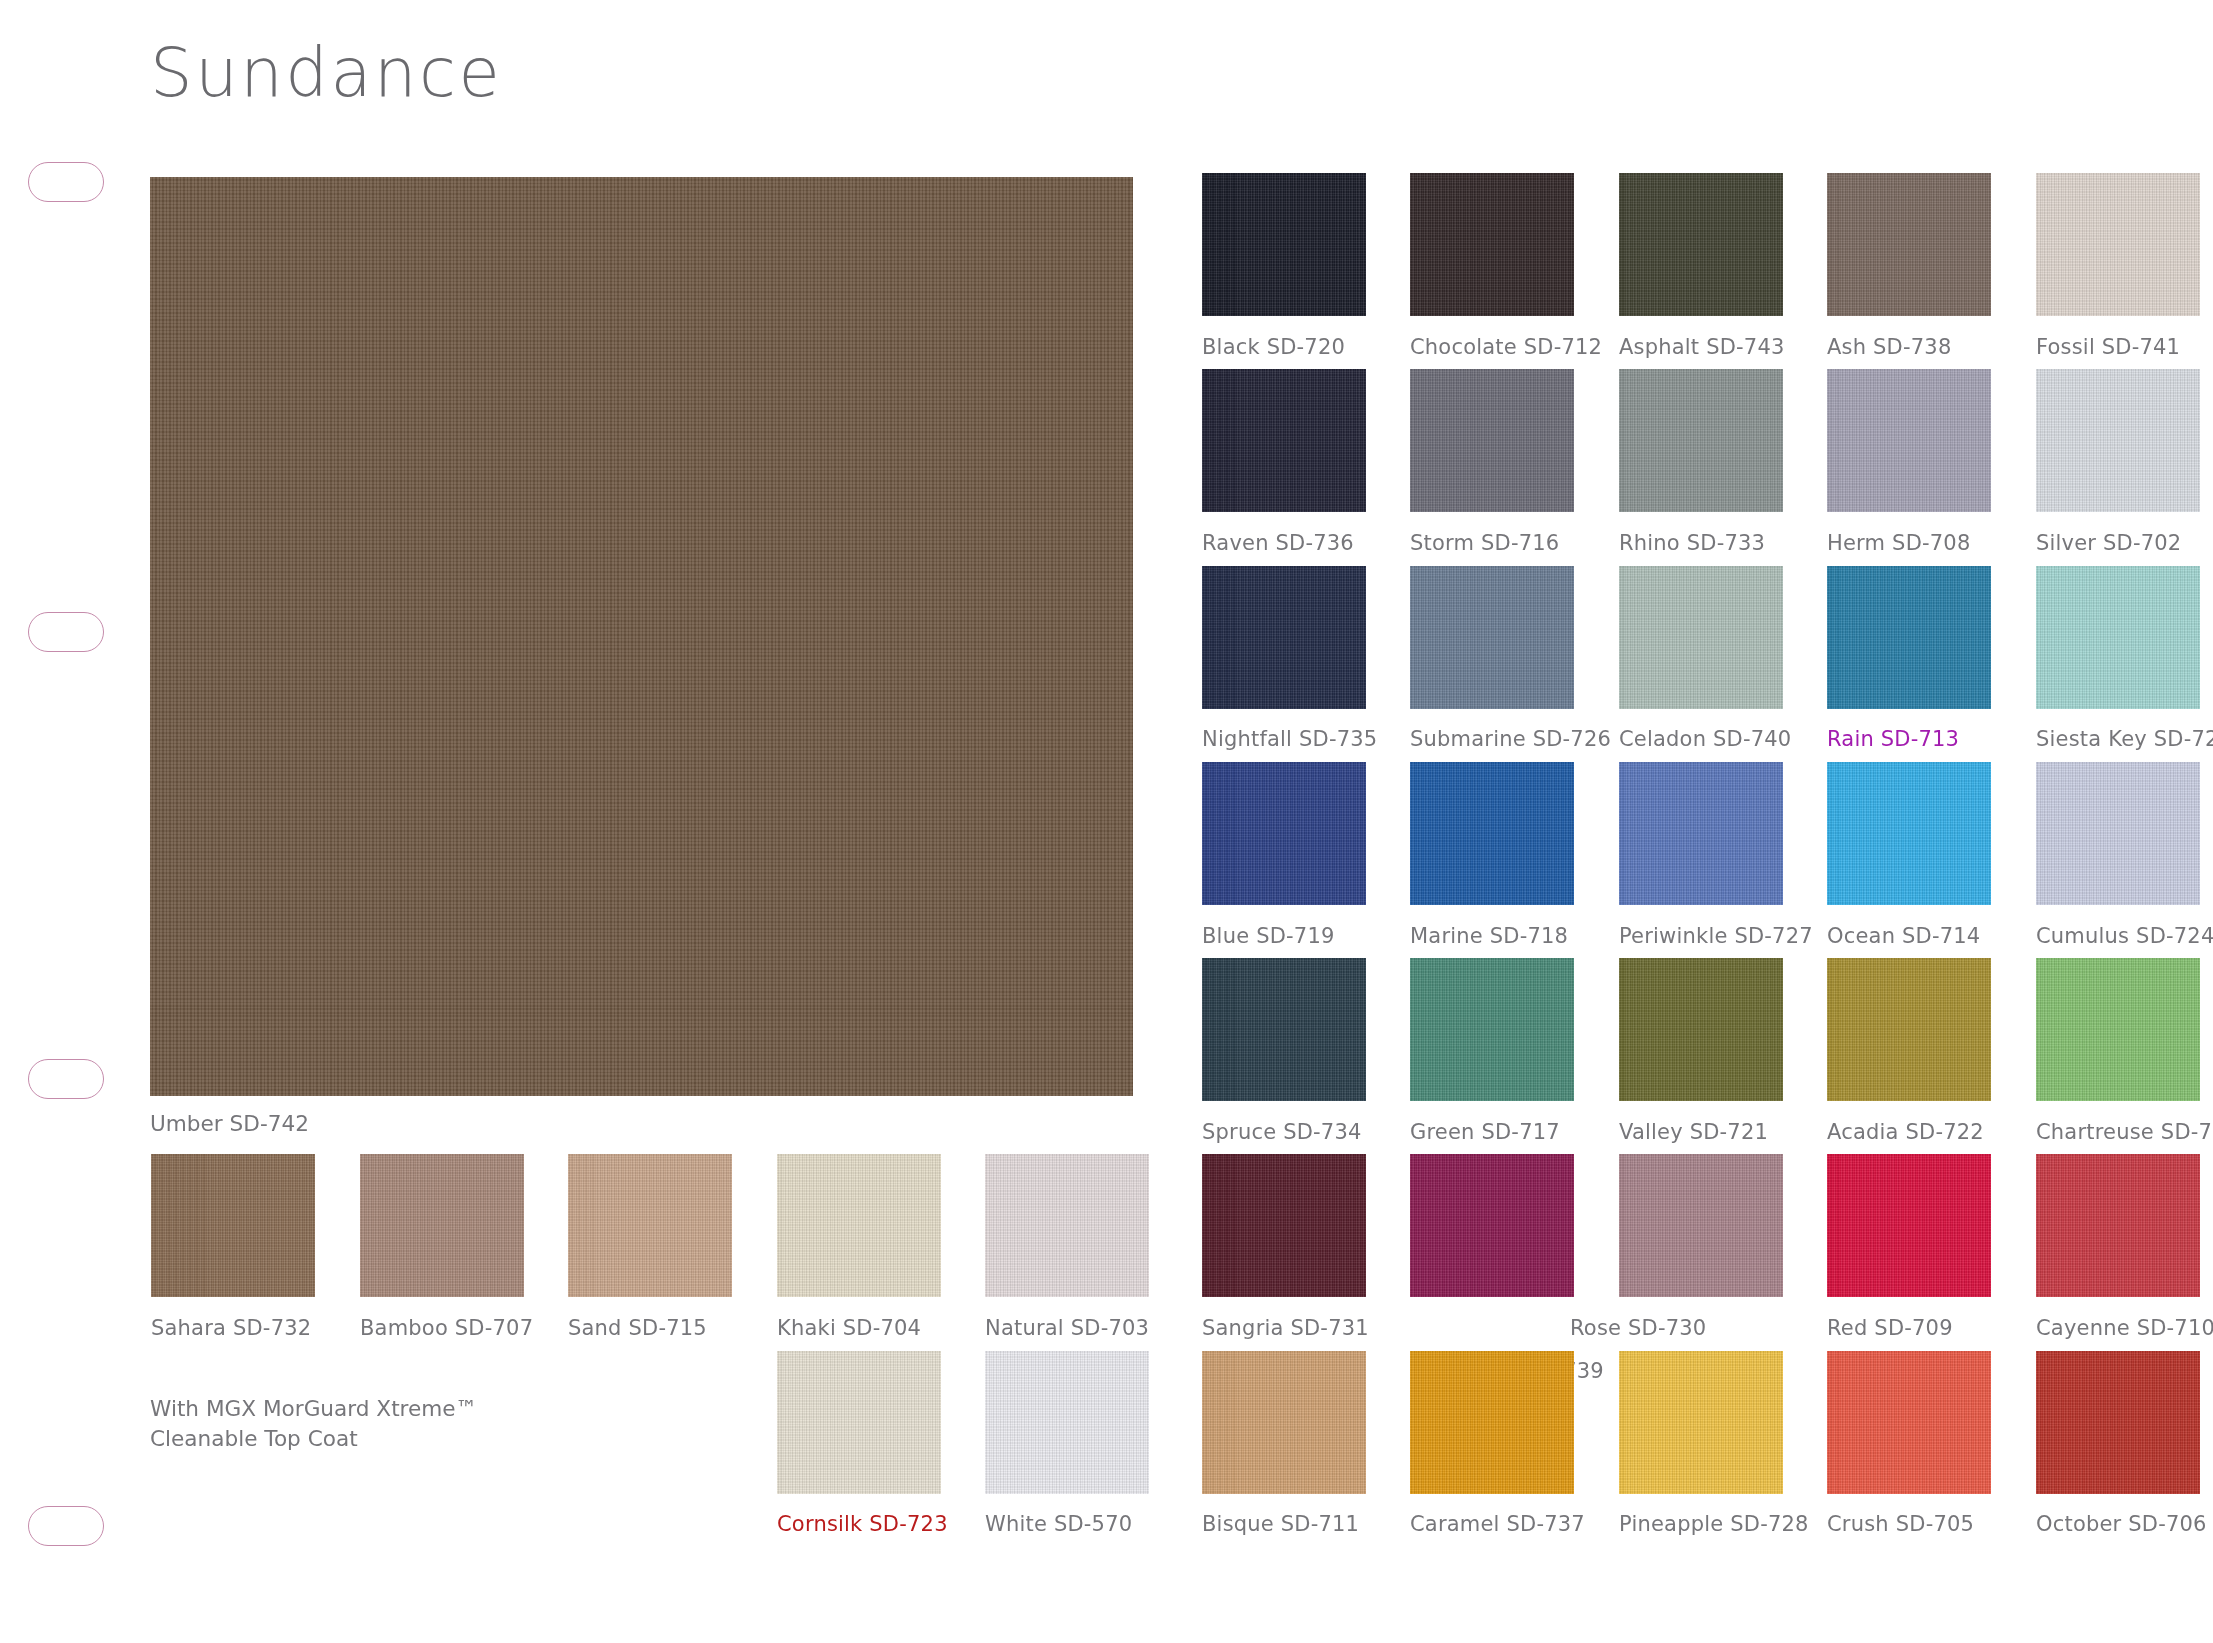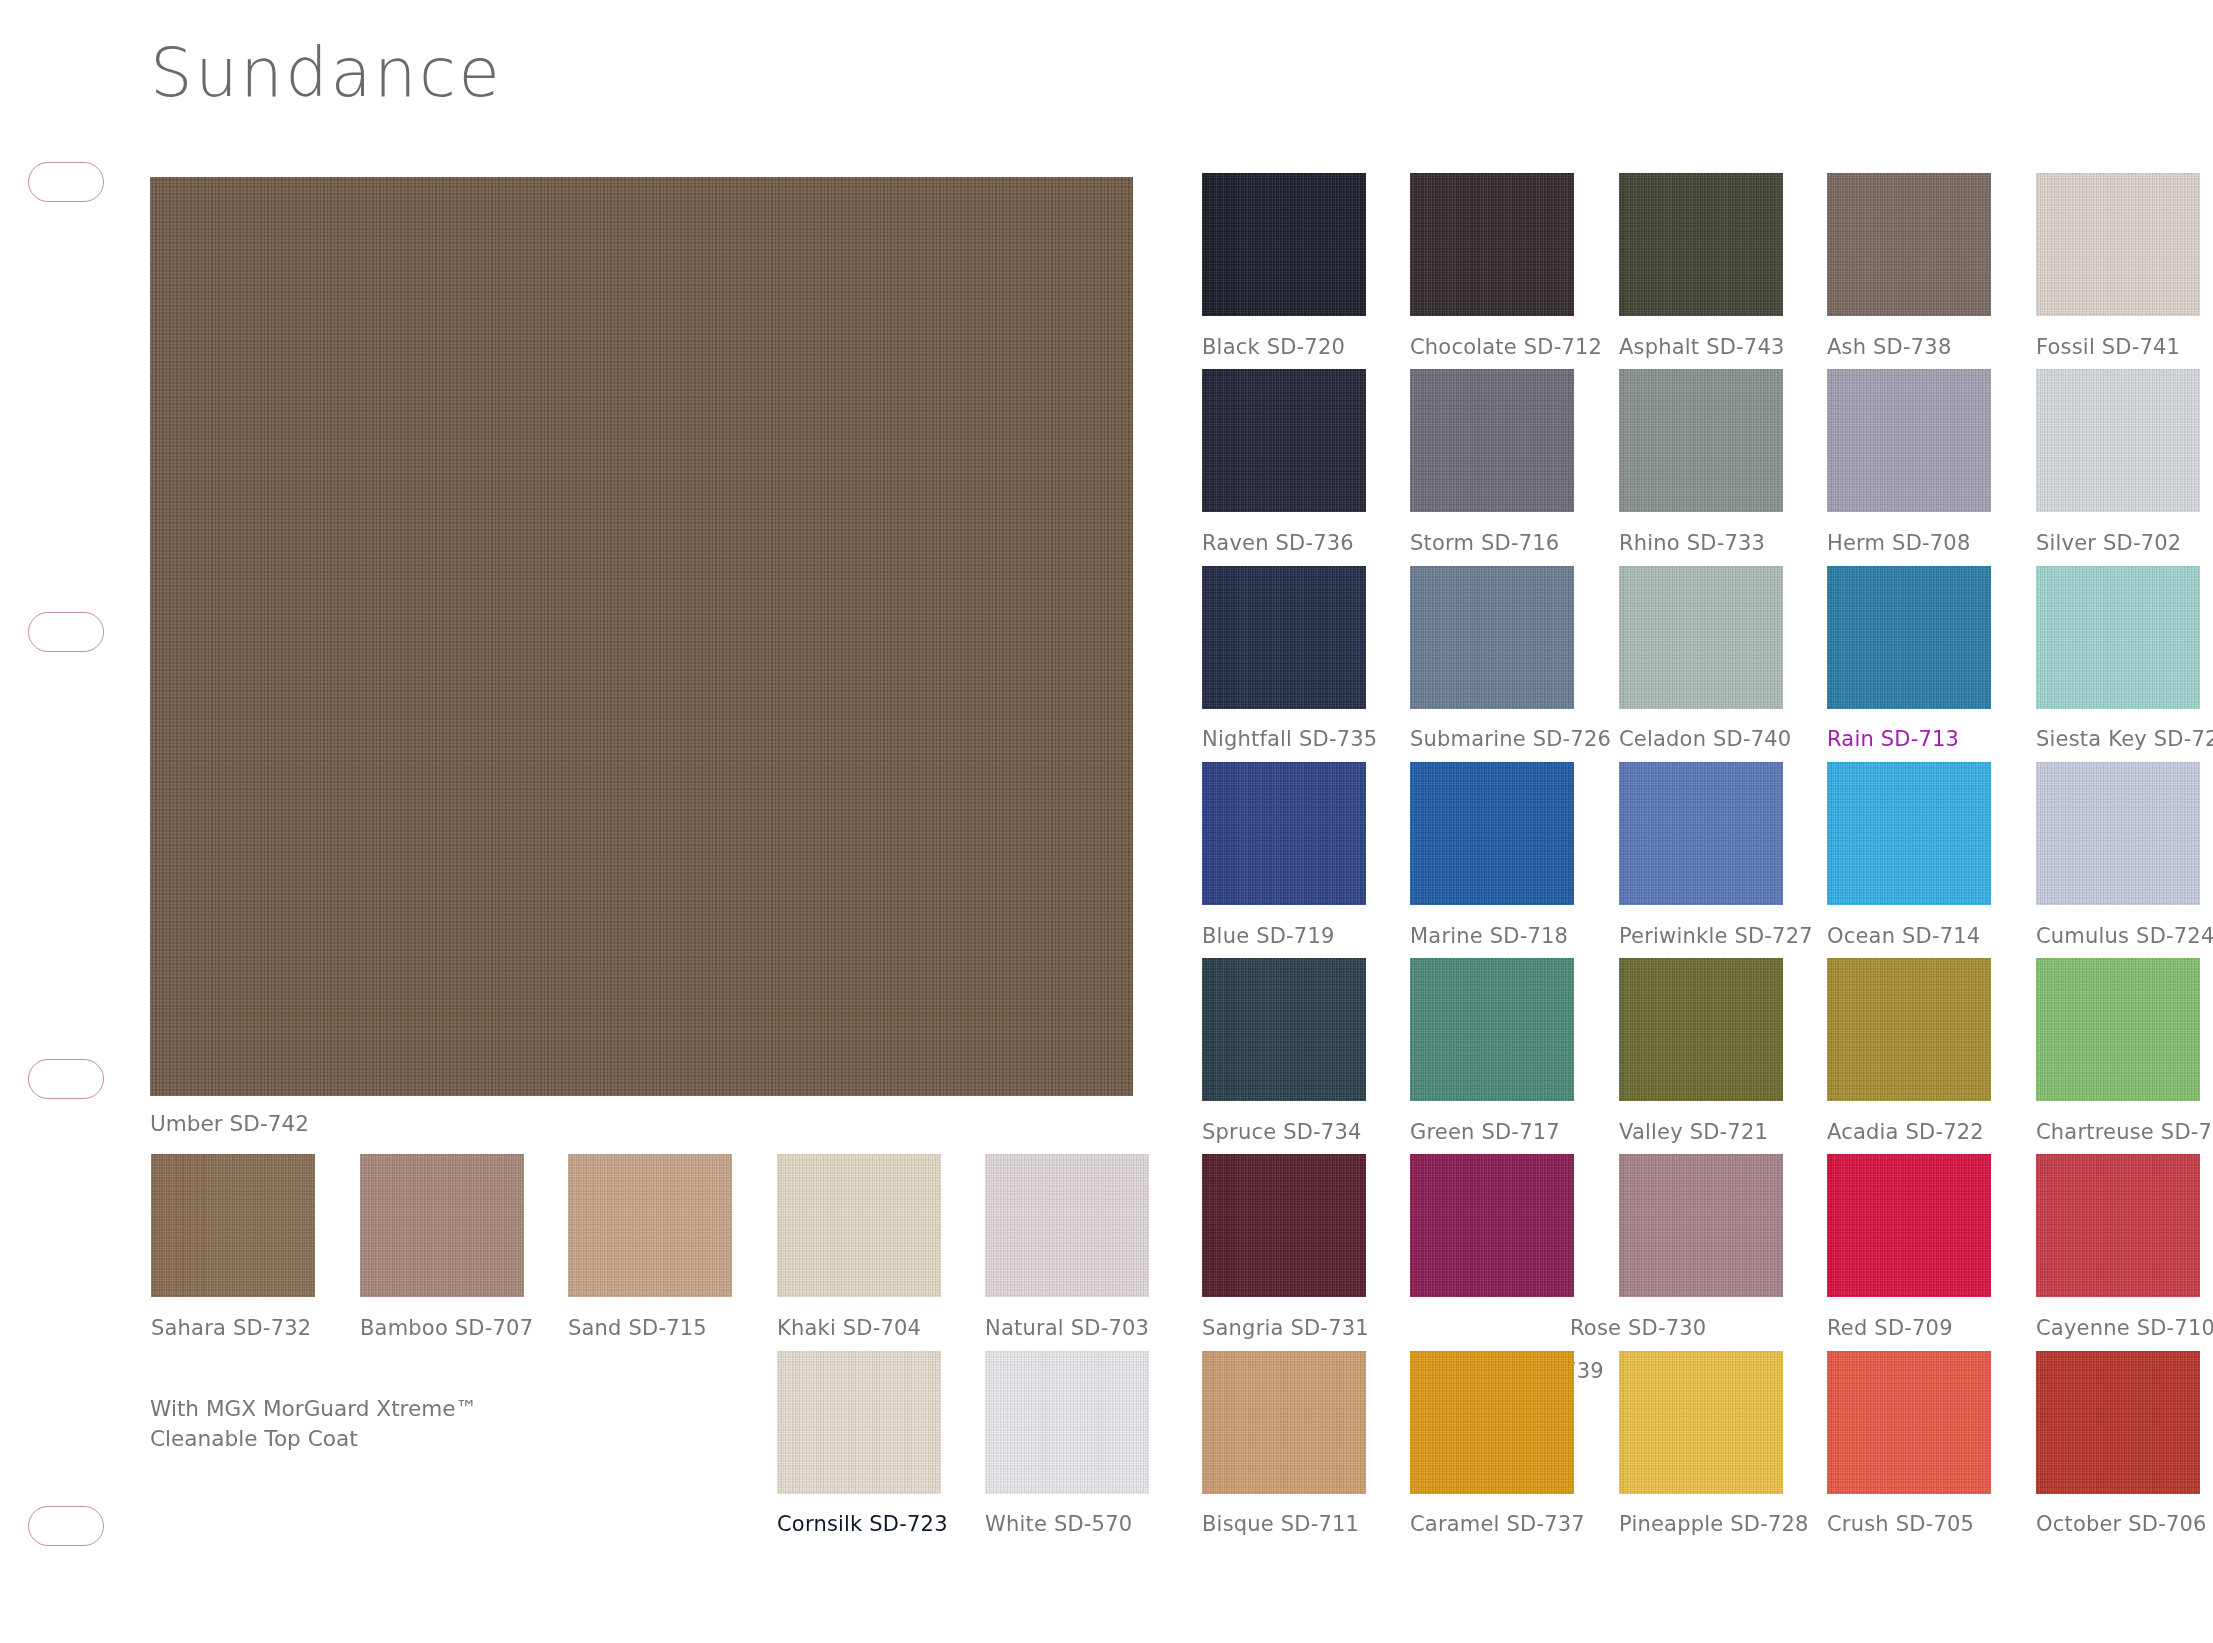--- a/index.html
+++ b/index.html
@@ -290,18 +290,18 @@
     <div class="chip" style="background-color: rgb(228, 220, 200);"></div>
   </div>
 <div class="sw-label" style="left: 777px; top: 1316px; color: rgb(118, 118, 122);">Khaki SD-704</div>
 <div class="sw" style="left: 985px; top: 1154px; width: 164px; height: 143px;">
     <div class="chip" style="background-color: rgb(227, 218, 219);"></div>
   </div>
 <div class="sw-label" style="left: 985px; top: 1316px; color: rgb(118, 118, 122);">Natural SD-703</div>
 <div class="sw" style="left: 777px; top: 1351px; width: 164px; height: 143px;">
     <div class="chip" style="background-color: rgb(230, 224, 210);"></div>
   </div>
-<div class="sw-label" style="left: 777px; top: 1512px; color: #0f172a;">Cornsilk SD-723</div>
+<div class="sw-label" style="left: 777px; top: 1512px; color: #b91c1c;">Cornsilk SD-723</div>
 <div class="sw" style="left: 985px; top: 1351px; width: 164px; height: 143px;">
     <div class="chip" style="background-color: rgb(234, 234, 239);"></div>
   </div>
 <div class="sw-label" style="left: 985px; top: 1512px; color: rgb(118, 118, 122);">White SD-570</div>
 
 
 </body></html>

